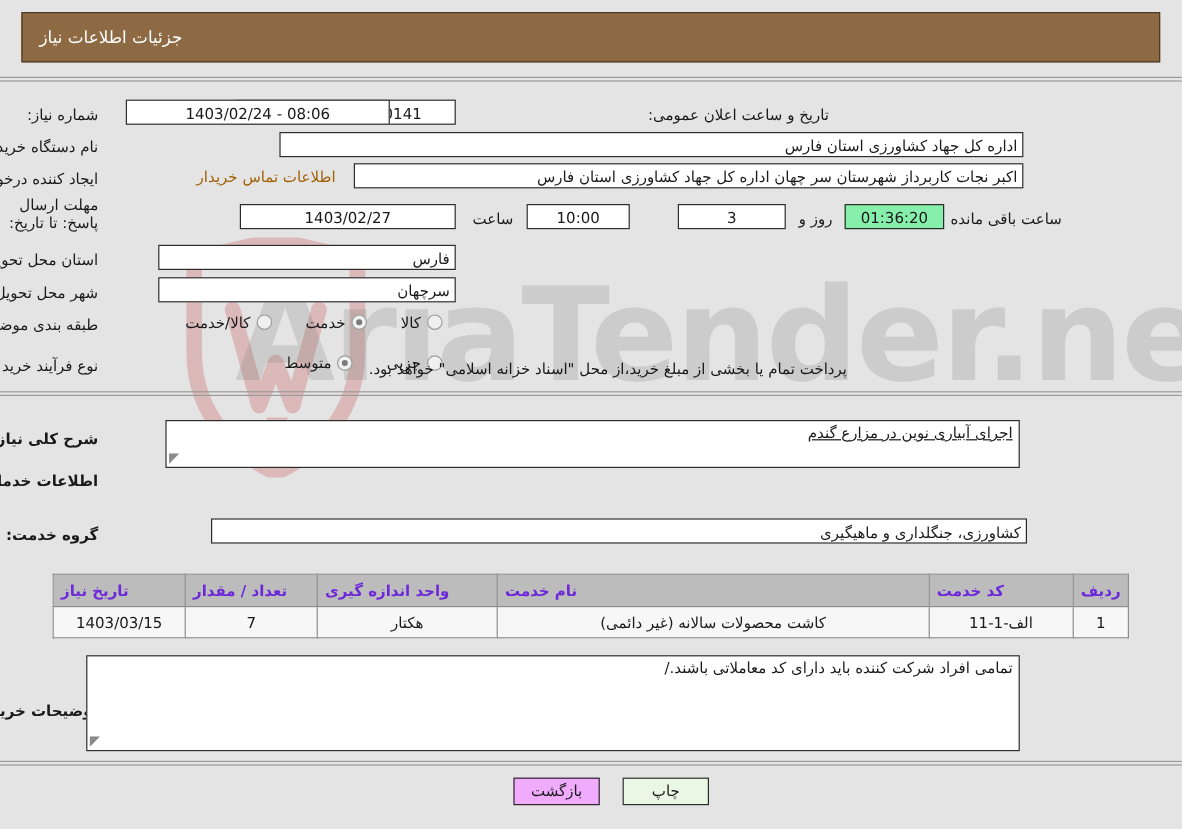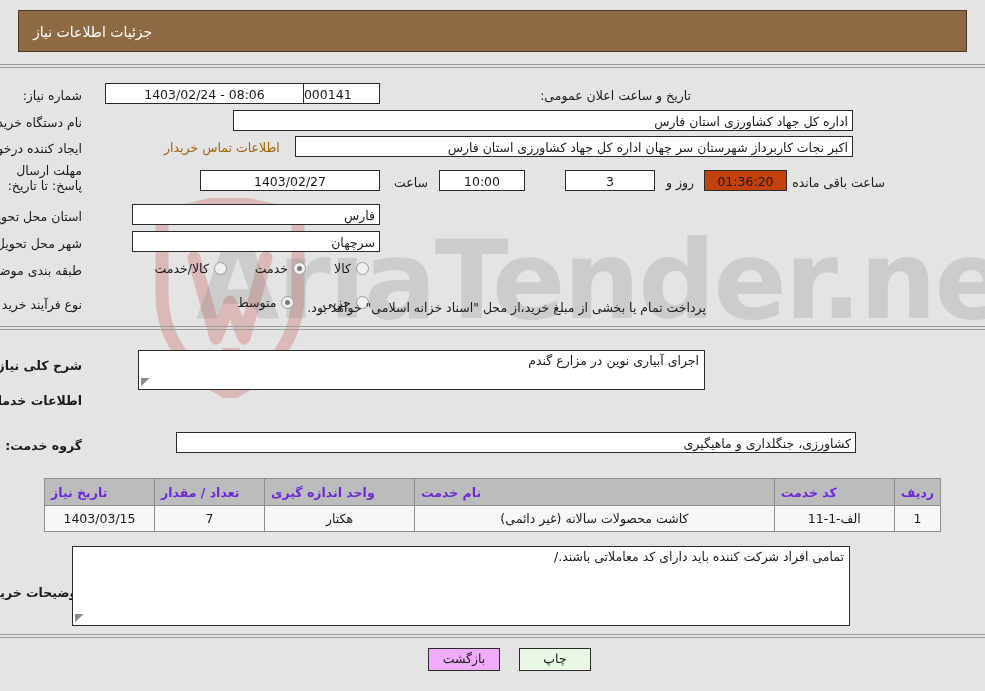--- a/index.html
+++ b/index.html
@@ -85,21 +85,21 @@
     color: #1a1a1a;
     padding: 1px 4px 0 4px;
     height: 21px;
     line-height: 19px;
     white-space: nowrap;
     overflow: hidden;
     text-align: right;
     z-index: 12;
   }
   .fld.center { text-align: center; }
-  .fld.cream { background: #c2410c; }
+  .fld.cream { background: #86efac; }
 
   .link {
     position: absolute;
     font-size: 12.5px;
     color: #a16207;
     cursor: pointer;
     white-space: nowrap;
     z-index: 13;
   }
 
@@ -218,21 +218,21 @@
     </svg>
     <div class="wm-text">AriaTender.net</div>
   </div>
 
   <div class="hr-double" style="top:64px;"></div>
 
   <div class="lbl" style="right:903px; top:88px;">شماره نیاز:</div>
   <div class="fld center" style="right:605px; top:83px; width:184px;">1103003107000141</div>
 
   <div class="lbl" style="right:294px; top:88px;text-align:center;">تاریخ و ساعت اعلان عمومی:</div>
-  <div class="fld center" style="right:690px; top:83px; width:199px; left:105px; right:auto;">08:06 - 1403/02/24</div>
+  <div class="fld center" style="right:690px; top:83px; width:220px; left:105px; right:auto;">08:06 - 1403/02/24</div>
 
   <div class="lbl" style="right:903px; top:115px;">نام دستگاه خریدار:</div>
   <div class="fld" style="left:233px; top:110px; width:620px;">اداره کل جهاد کشاورزی استان فارس</div>
 
   <div class="lbl" style="right:903px; top:141px;">ایجاد کننده درخواست:</div>
   <div class="fld" style="left:295px; top:136px; width:558px;">اکبر نجات کاربرداز شهرستان سر چهان اداره کل جهاد کشاورزی استان فارس</div>
   <div class="link" style="left:164px; top:140px;">اطلاعات تماس خریدار</div>
 
   <div class="lbl two" style="right:903px; top:163px; width:84px;">مهلت ارسال پاسخ: تا تاریخ:</div>
   <div class="fld center" style="right:605px; top:170px; width:180px;">1403/02/27</div>
@@ -274,21 +274,21 @@
     <div class="radio-item">
       <span class="radio-dot on"></span>
       <span class="radio-label">متوسط</span>
     </div>
   </div>
   <div class="plain" style="right:279px; top:300px;">پرداخت تمام یا بخشی از مبلغ خرید،از محل "اسناد خزانه اسلامی" خواهد بود.</div>
 
   <div class="hr-double" style="top:326px;"></div>
 
   <div class="lbl b" style="right:903px; top:358px;">شرح کلی نیاز:</div>
-  <div class="ta" style="left:138px; top:350px; width:567px; height:40px;">
+  <div class="ta" style="left:138px; top:350px; width:712px; height:40px;text-decoration:underline;">
     <span>اجرای آبیاری نوین در مزارع گندم</span>
     <span class="grip">◥</span>
   </div>
 
   <div class="lbl b" style="right:903px; top:393px;">اطلاعات خدمات مورد نیاز</div>
 
   <div class="lbl b" style="right:903px; top:438px;">گروه خدمت:</div>
   <div class="fld" style="left:176px; top:432px; width:680px;">کشاورزی، جنگلداری و ماهیگیری</div>
 
   <table class="tbl" style="right:44px; top:478px; width:897px;">

